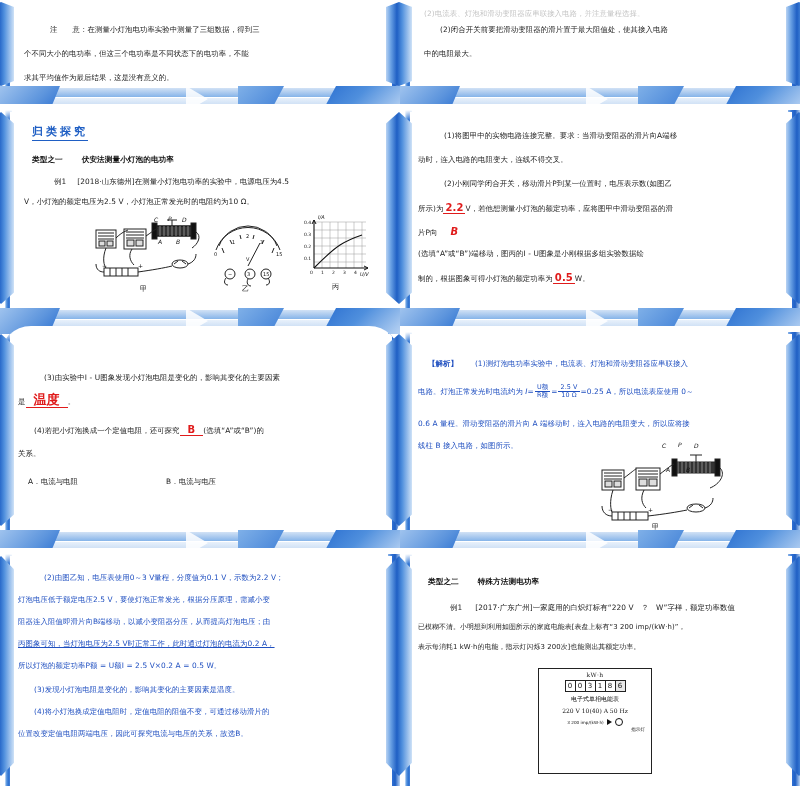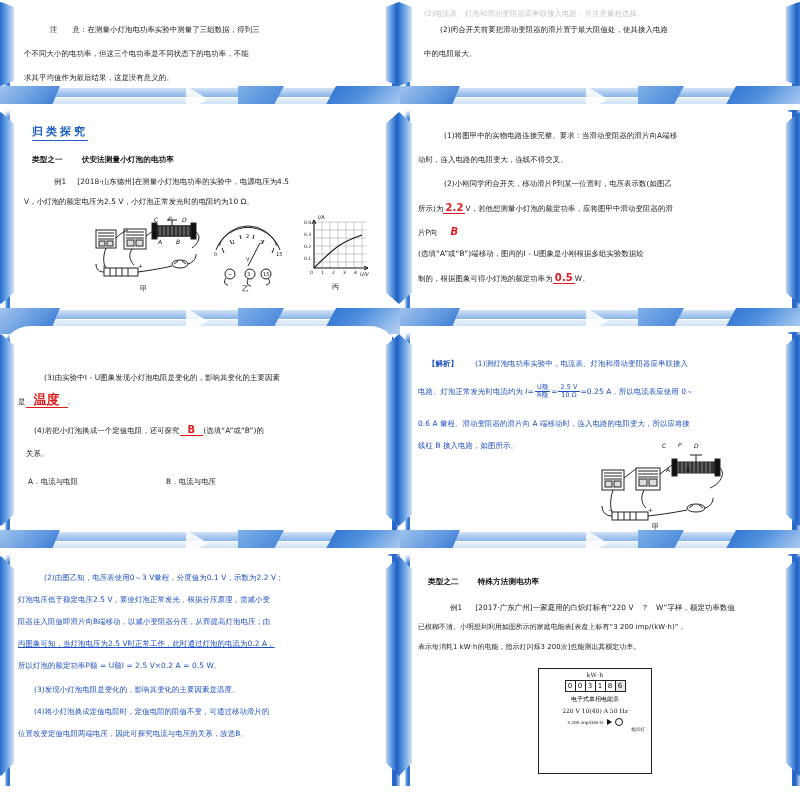--- a/index.html
+++ b/index.html
@@ -385,21 +385,21 @@
     <div class="bar-left"></div>
     <div class="bar-right"></div>
     <div class="canvas">
       <div class="txt indent" style="left:18px;top:36px;width:360px;">(3)由实验中I - U图象发现小灯泡电阻是变化的，影响其变化的主要因素</div>
       <div class="txt" style="left:8px;top:58px;width:360px;">
         <span>是</span><span class="red-u" style="font-size:13px;padding:0 8px;text-align:center;">温度</span><span>。</span>
       </div>
       <div class="txt indent" style="left:8px;top:88px;width:372px;">
         <span>(4)若把小灯泡换成一个定值电阻，还可探究</span><span class="red-u" style="font-size:10px;padding:0 8px;">B</span><span>(选填“A”或“B”)的</span>
       </div>
-      <div class="txt" style="left:16px;top:112px;width:360px;">关系。</div>
+      <div class="txt" style="left:8px;top:112px;width:360px;">关系。</div>
       <div class="txt" style="left:18px;top:140px;">A．电流与电阻</div>
       <div class="txt" style="left:156px;top:140px;">B．电流与电压</div>
     </div>
   </div>
 
   <div class="slide" style="left:400px;top:326px;width:400px;height:222px;">
     <div class="bar-left"></div>
     <div class="bar-right"></div>
     <div class="canvas">
       <div class="txt blue-txt" style="left:18px;top:22px;width:366px;">

